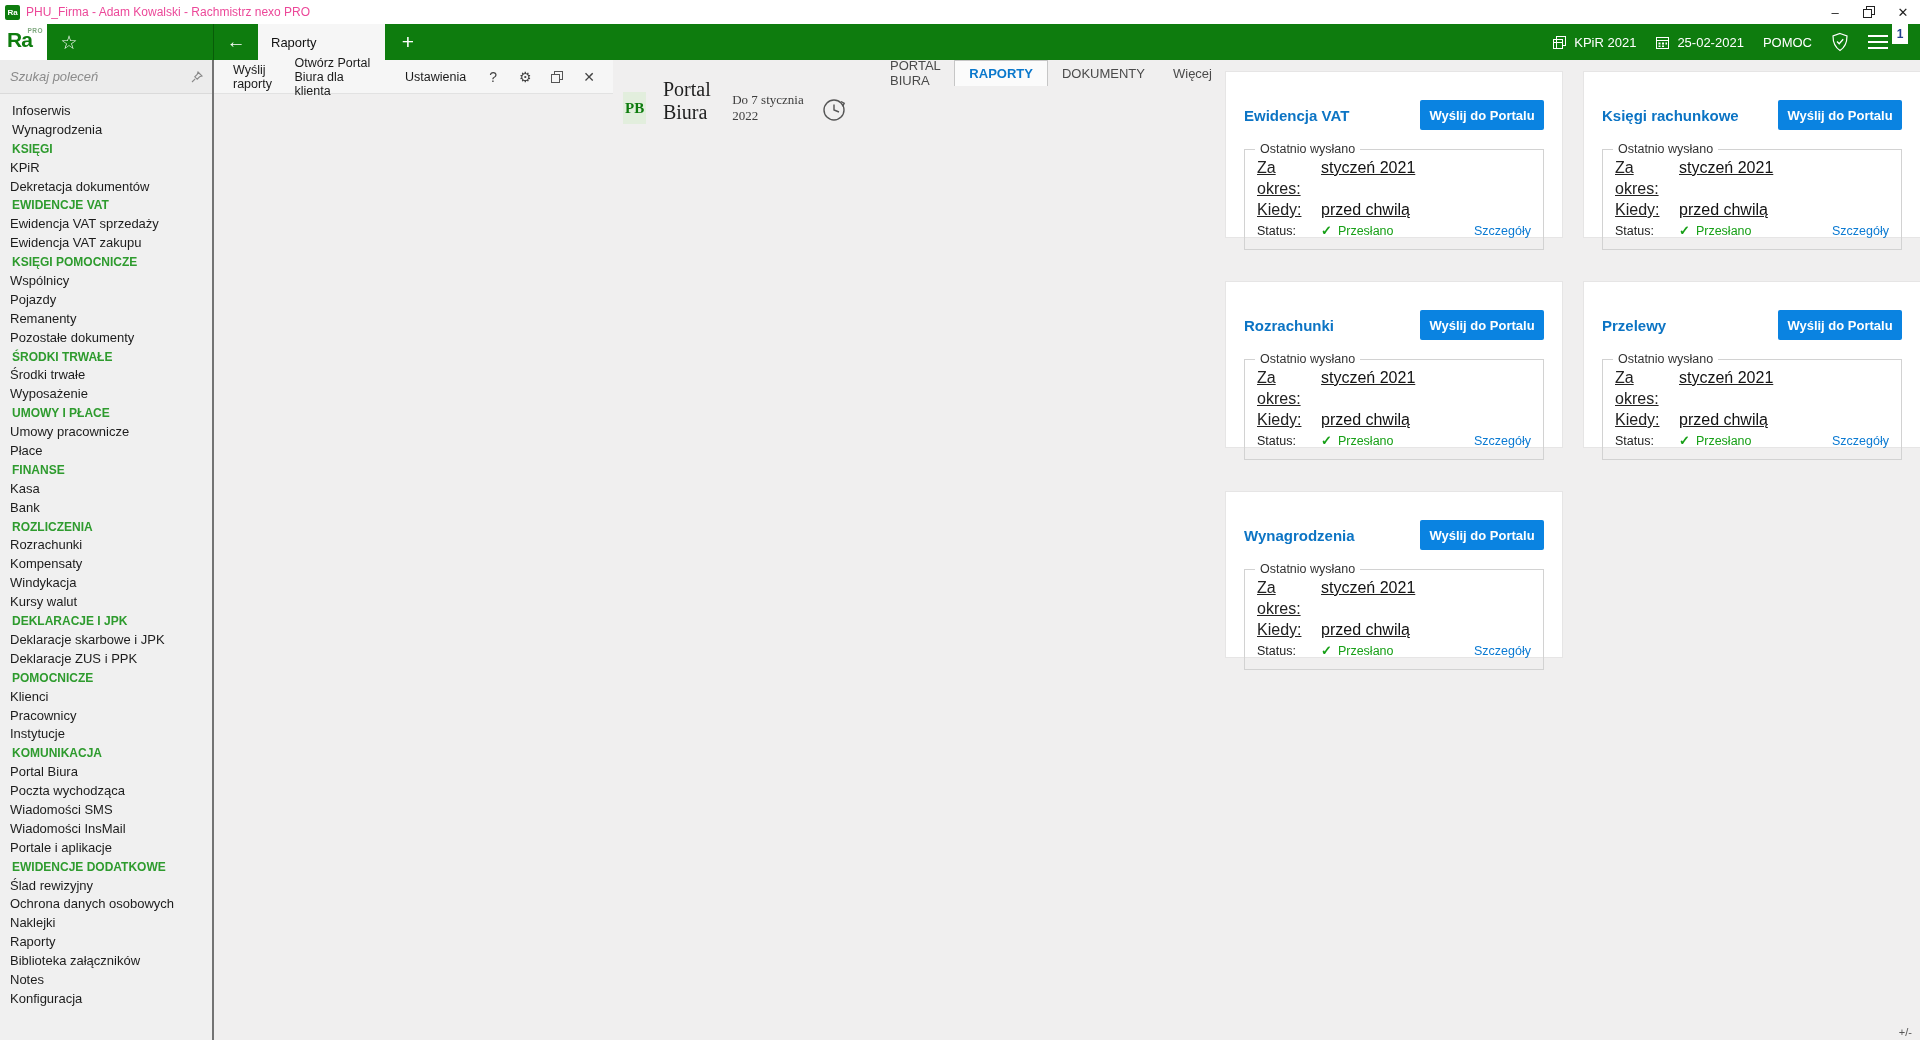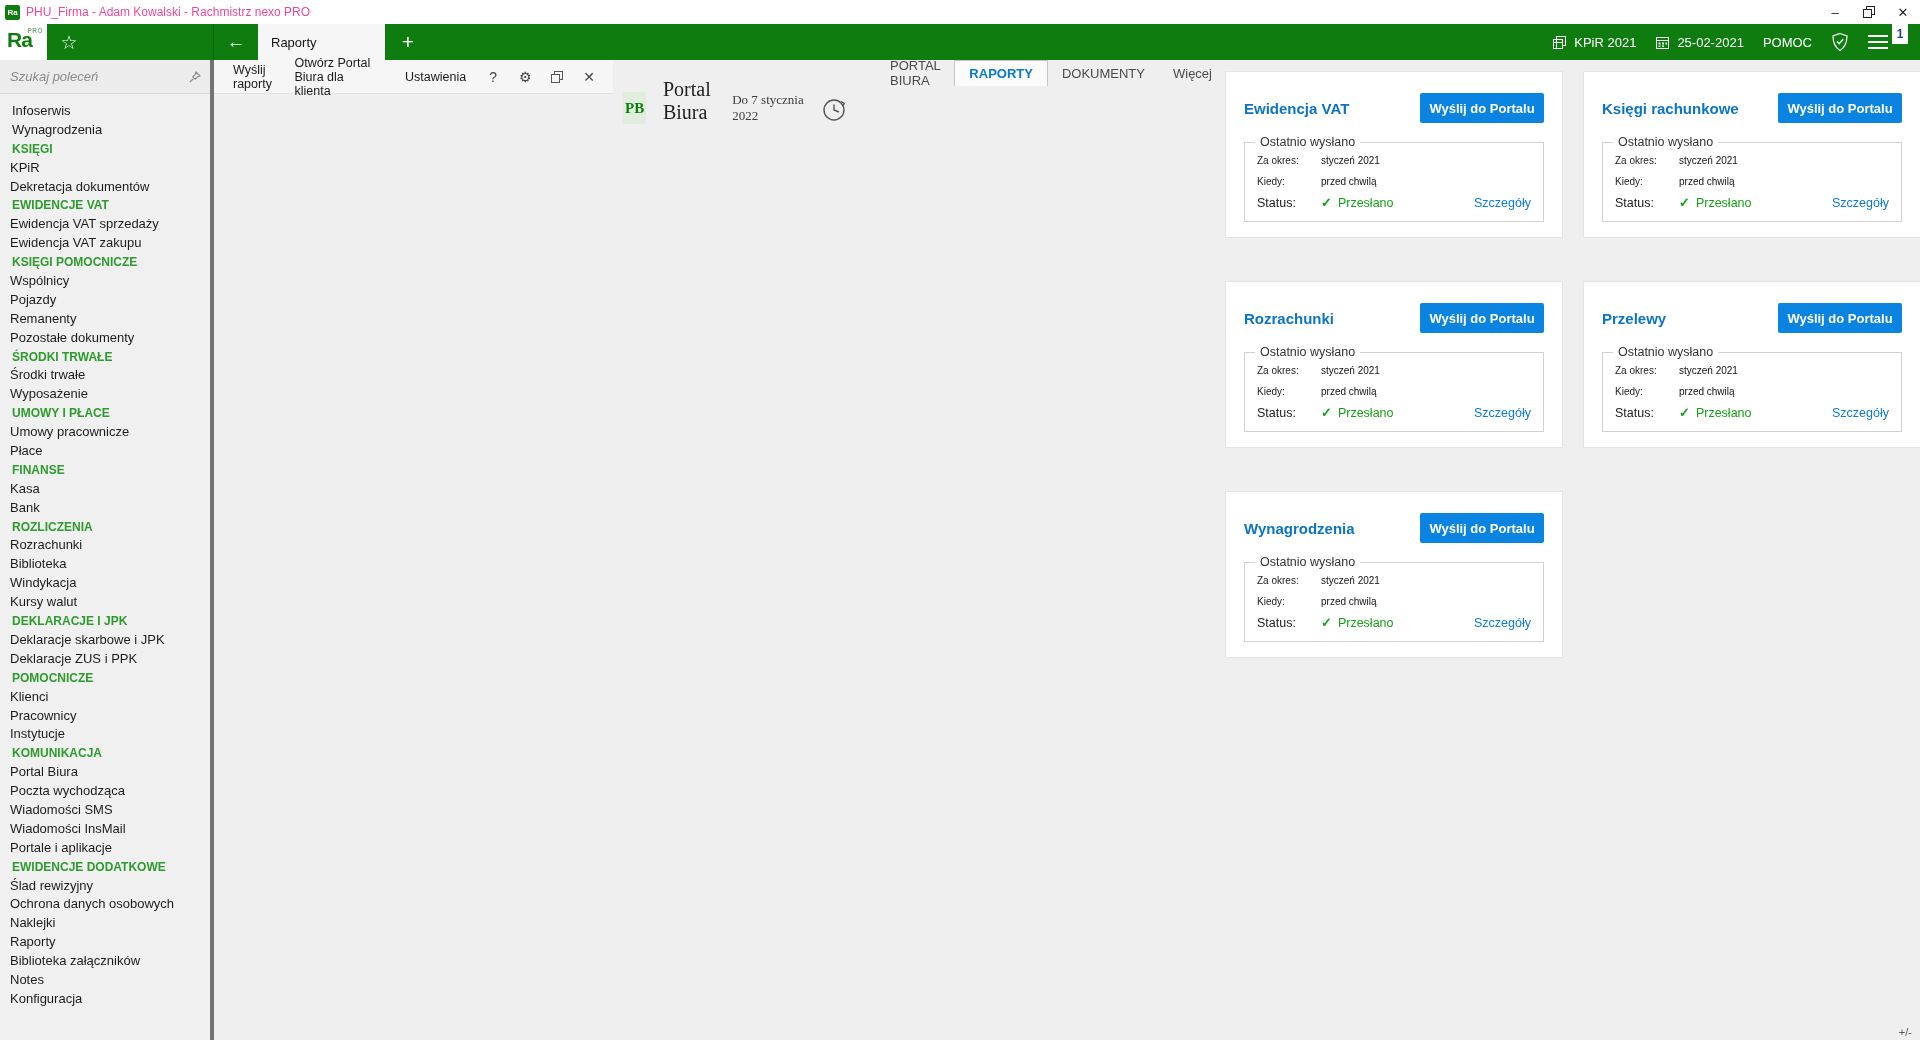--- a/index.html
+++ b/index.html
@@ -42,21 +42,21 @@
   .hamburger i { display:block; height:2px; width:20px; background:#fff; }
   .hb-badge { position:absolute; top:0; right:-14px; width:16px; height:20px; background:#fff;
     color:#23408f; font-size:12px; font-weight:bold; display:flex; align-items:center;
     justify-content:center; }
   .hamburger-wrap { position:relative; margin-right:14px; }
 
   
   .bodyrow { display:flex; height:980px; }
 
   
-  .sidebar { width:214px; background:#f0f0f0; border-right:4px solid #737373; flex:none;
+  .sidebar { width:214px; background:#f0f0f0; border-right:2px solid #737373; flex:none;
     display:flex; flex-direction:column; }
   .search { height:34px; background:#ececec; border-bottom:1px solid #dadada; display:flex;
     align-items:center; padding:0 8px 0 10px; }
   .search .ph { flex:1; font-size:13px; font-style:italic; color:#8b8b8b; }
   .search svg { display:block; }
   .nav { padding-top:8px; overflow:hidden; }
   .nav div { height:18.9px; line-height:18.9px; white-space:nowrap; font-size:13px;
     color:#1c1c1c; cursor:default; }
   .nav .nav-header { color:#2e9b2e; font-weight:bold; font-size:12px; padding-left:12px; }
   .nav .nav-link { padding-left:12px; }
@@ -82,30 +82,30 @@
   .sync-icon svg { display:block; }
 
   .tabsrow { height:26px; display:flex; align-items:stretch; padding-left:8px; }
   .tab { font-size:13px; color:#4a4a4a; padding:0 14px; display:flex; align-items:center; }
   .tab.active { background:#fbfbfb; border:1px solid #c6c6c6; border-bottom:none;
     color:#0a78cc; font-weight:bold; }
 
   .content { flex:1; position:relative; }
   .cards { width:694px; margin:12px auto 0; display:flex; flex-wrap:wrap;
     column-gap:22px; row-gap:45px; }
-  .card { width:336px; height:165px; background:#ffffff; padding:21px 18px 0 18px;
+  .card { width:336px; height:165px; background:#ffffff; padding:28px 18px 0 18px;
     box-shadow:0 0 0 1px rgba(0,0,0,0.04); }
   .card-head { display:flex; align-items:center; justify-content:space-between; height:30px; }
   .card-title { font-size:15px; font-weight:bold; color:#0c74c4; }
   .send-btn { width:124px; height:30px; background:#0a83e1; color:#fff; border:none;
     font-family:inherit; font-size:13px; font-weight:bold; border-radius:2px; cursor:pointer; }
   .card fieldset { margin-top:12px; border:1px solid #d2d2d2; padding:1px 12px 7px 12px; }
   .card legend { font-size:12.5px; color:#333; padding:0 5px; margin-left:-2px; }
-  .crow { display:grid; grid-template-columns:64px 1fr; font-size:10px; color:#222;
-    line-height:21px; }
+  .crow { display:grid; grid-template-columns:64px 1fr; font-size:16px; color:#222;
+    line-height:21px;text-decoration:underline; }
   .crow .val { color:#111; }
   .crow-status { display:grid; grid-template-columns:64px 1fr auto; font-size:12.5px;
     line-height:21px; align-items:center; }
   .crow-status .slabel { color:#222; }
   .status-ok { color:#17a017; }
   .status-ok .chk { font-weight:bold; margin-right:6px; font-size:13px; }
   .details { color:#0b7ad2; font-size:12.5px; cursor:pointer; }
 
   .zoomhint { position:absolute; right:8px; bottom:2px; font-size:11px; color:#555; }
 </style>
@@ -213,21 +213,21 @@
         <div class="nav-item">Środki trwałe</div>
         <div class="nav-item">Wyposażenie</div>
         <div class="nav-header">UMOWY I PŁACE</div>
         <div class="nav-item">Umowy pracownicze</div>
         <div class="nav-item">Płace</div>
         <div class="nav-header">FINANSE</div>
         <div class="nav-item">Kasa</div>
         <div class="nav-item">Bank</div>
         <div class="nav-header">ROZLICZENIA</div>
         <div class="nav-item">Rozrachunki</div>
-        <div class="nav-item">Biblioteka</div>
+        <div class="nav-item">Kompensaty</div>
         <div class="nav-item">Windykacja</div>
         <div class="nav-item">Kursy walut</div>
         <div class="nav-header">DEKLARACJE I JPK</div>
         <div class="nav-item">Deklaracje skarbowe i JPK</div>
         <div class="nav-item">Deklaracje ZUS i PPK</div>
         <div class="nav-header">POMOCNICZE</div>
         <div class="nav-item">Klienci</div>
         <div class="nav-item">Pracownicy</div>
         <div class="nav-item">Instytucje</div>
         <div class="nav-header">KOMUNIKACJA</div>

